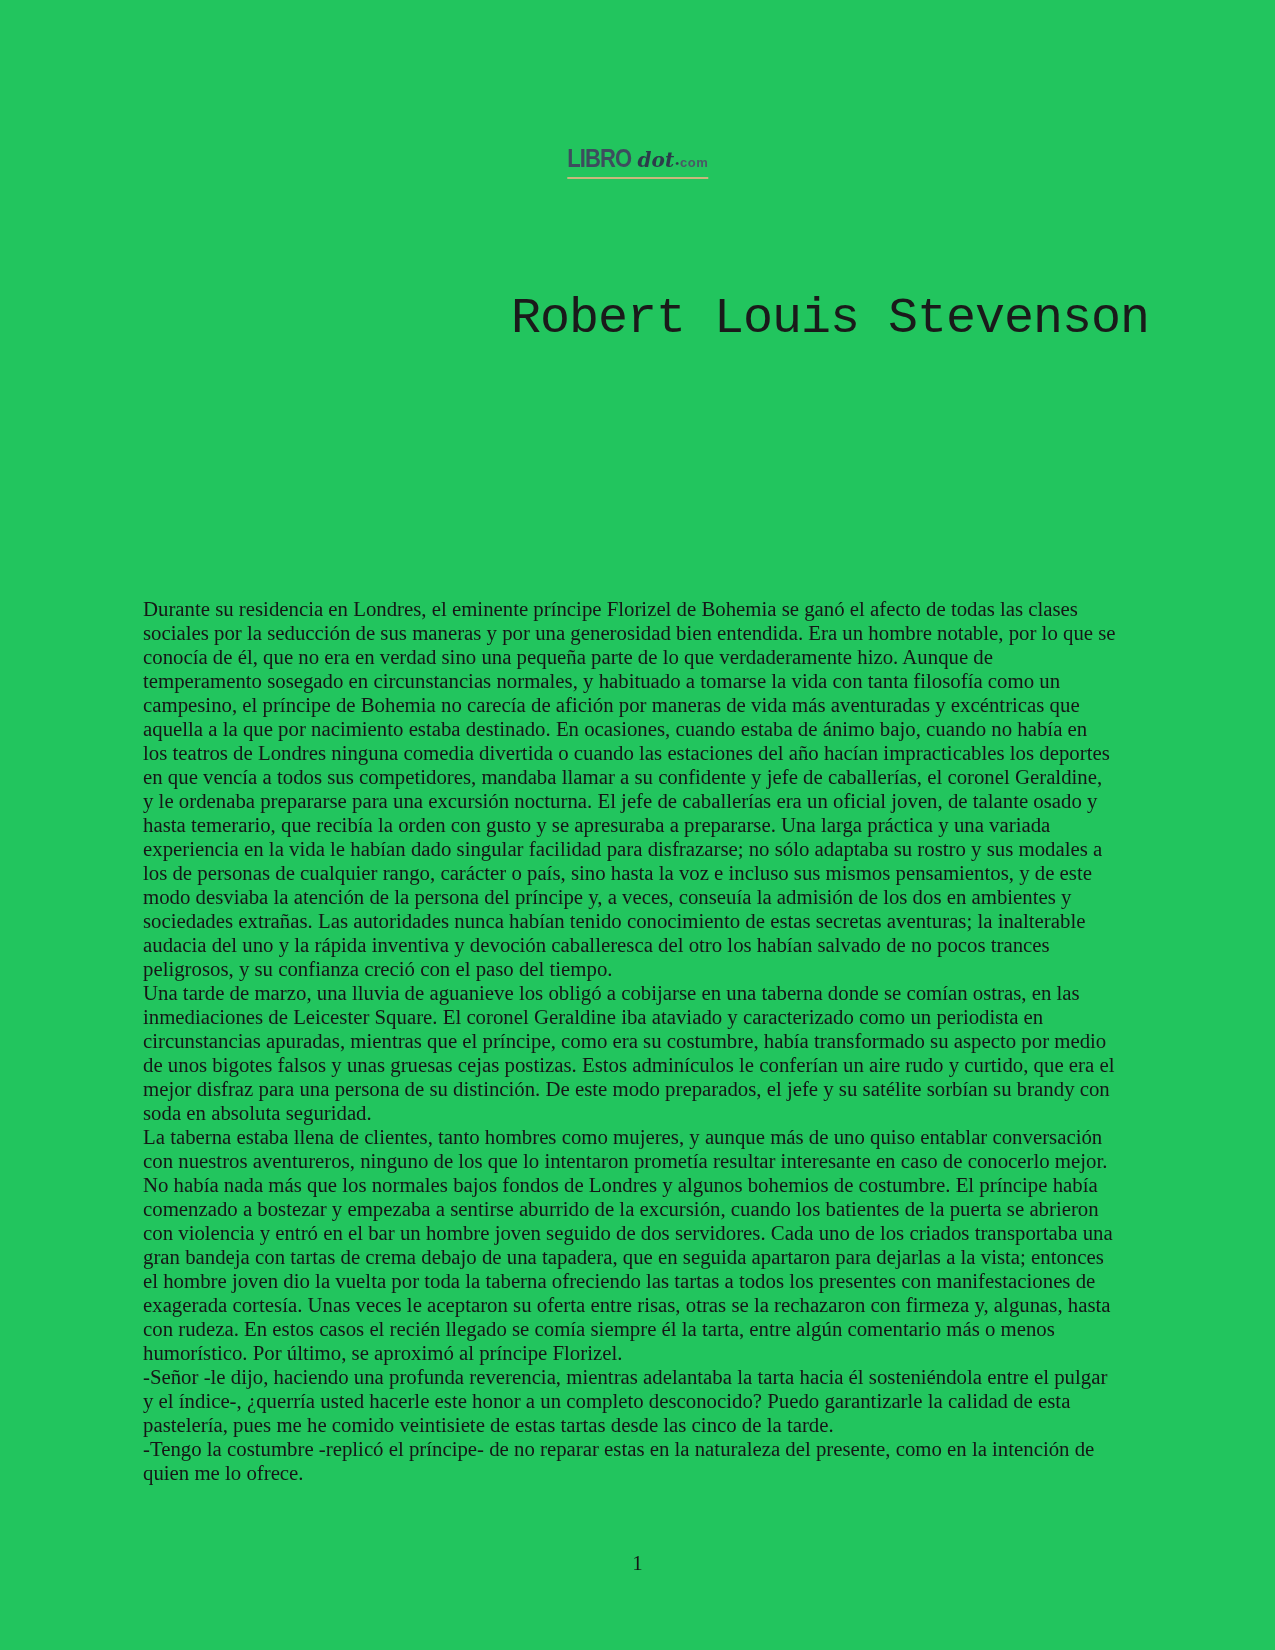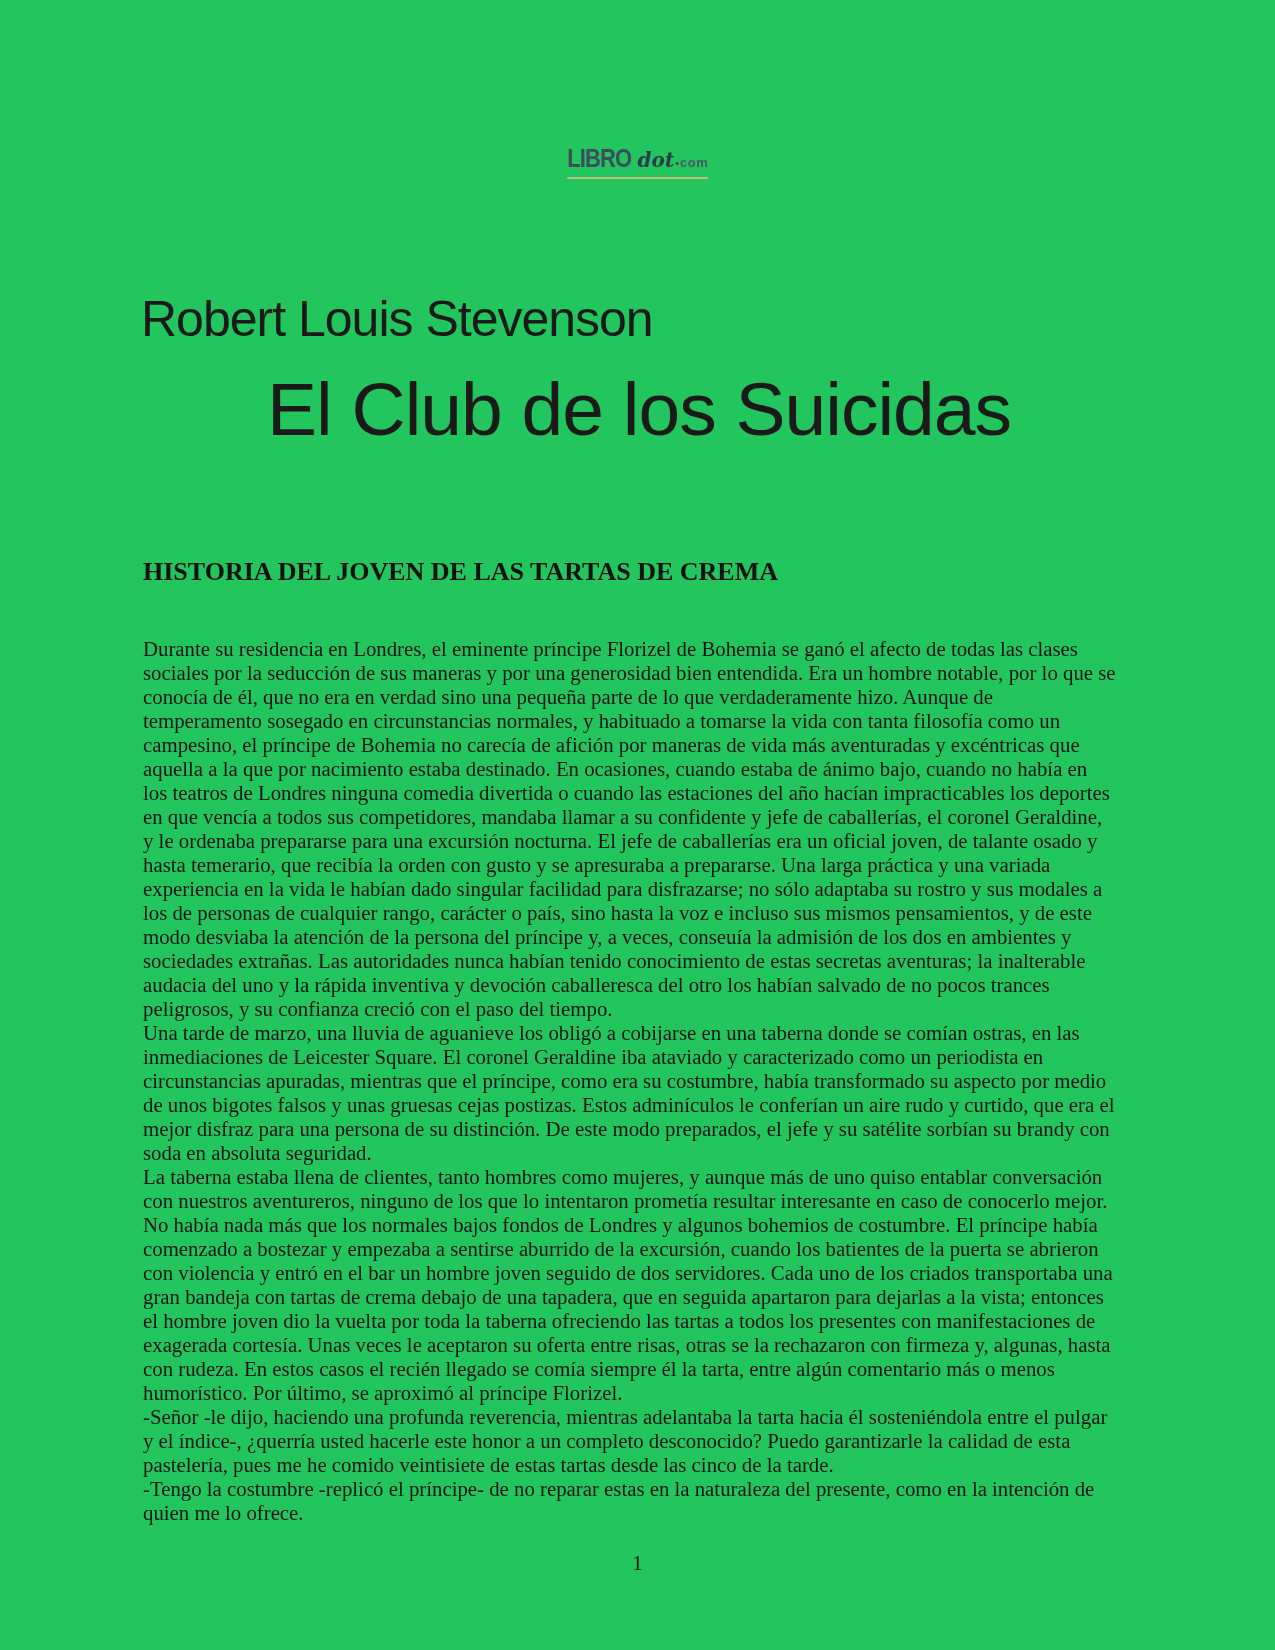--- a/index.html
+++ b/index.html
@@ -61,24 +61,24 @@
   .logo-underline {
     height: 2px;
     background: #c9b87c;
     margin-top: 4px;
   }
 
   
   .author {
     position: absolute;
     top: 289px;
-    left: 141px;
-    width: 992px;
-    text-align: left;
-    font-family: Liberation Sans, sans-serif;
+    left: 157px;
+    width: 992px;
+    text-align: right;
+    font-family: Liberation Mono, monospace;
     font-size: 50px;
     line-height: 1.2;
     letter-spacing: -1px;
     color: #1a1a1a;
     font-weight: 400;
   }
   .title {
     position: absolute;
     top: 364px;
     left: 143px;
@@ -122,21 +122,20 @@
   
   .body-text {
     position: absolute;
     top: 597px;
     left: 143px;
     width: 992px;
     font-family: "Liberation Serif", serif;
     font-size: 20.8px;
     line-height: 24px;
     color: #161616;
-    margin-top: 40px;
   }
   .body-text p {
     margin: 0;
     white-space: pre;
   }
 
   
   .page-number {
     position: absolute;
     top: 1551px;
@@ -154,24 +153,22 @@
 
 <div class="page">
 
   <div class="logo">
     <span class="logo-libro">LIBRO</span><span class="logo-dot">dot</span><span class="logo-bullet">•</span><span class="logo-tld">com</span>
     <div class="logo-underline"></div>
   </div>
 
   <div class="author">Robert Louis Stevenson</div>
 
-  <h1 class="title">El Club de los Suicidas</h1>
-
-
-  <h2 class="heading">HISTORIA DEL JOVEN DE LAS TARTAS DE CREMA</h2>
+
+
 
   <div class="body-text">
     <p>Durante su residencia en Londres, el eminente príncipe Florizel de Bohemia se ganó el afecto de todas las clases
 sociales por la seducción de sus maneras y por una generosidad bien entendida. Era un hombre notable, por lo que se
 conocía de él, que no era en verdad sino una pequeña parte de lo que verdaderamente hizo. Aunque de
 temperamento sosegado en circunstancias normales, y habituado a tomarse la vida con tanta filosofía como un
 campesino, el príncipe de Bohemia no carecía de afición por maneras de vida más aventuradas y excéntricas que
 aquella a la que por nacimiento estaba destinado. En ocasiones, cuando estaba de ánimo bajo, cuando no había en
 los teatros de Londres ninguna comedia divertida o cuando las estaciones del año hacían impracticables los deportes
 en que vencía a todos sus competidores, mandaba llamar a su confidente y jefe de caballerías, el coronel Geraldine,

